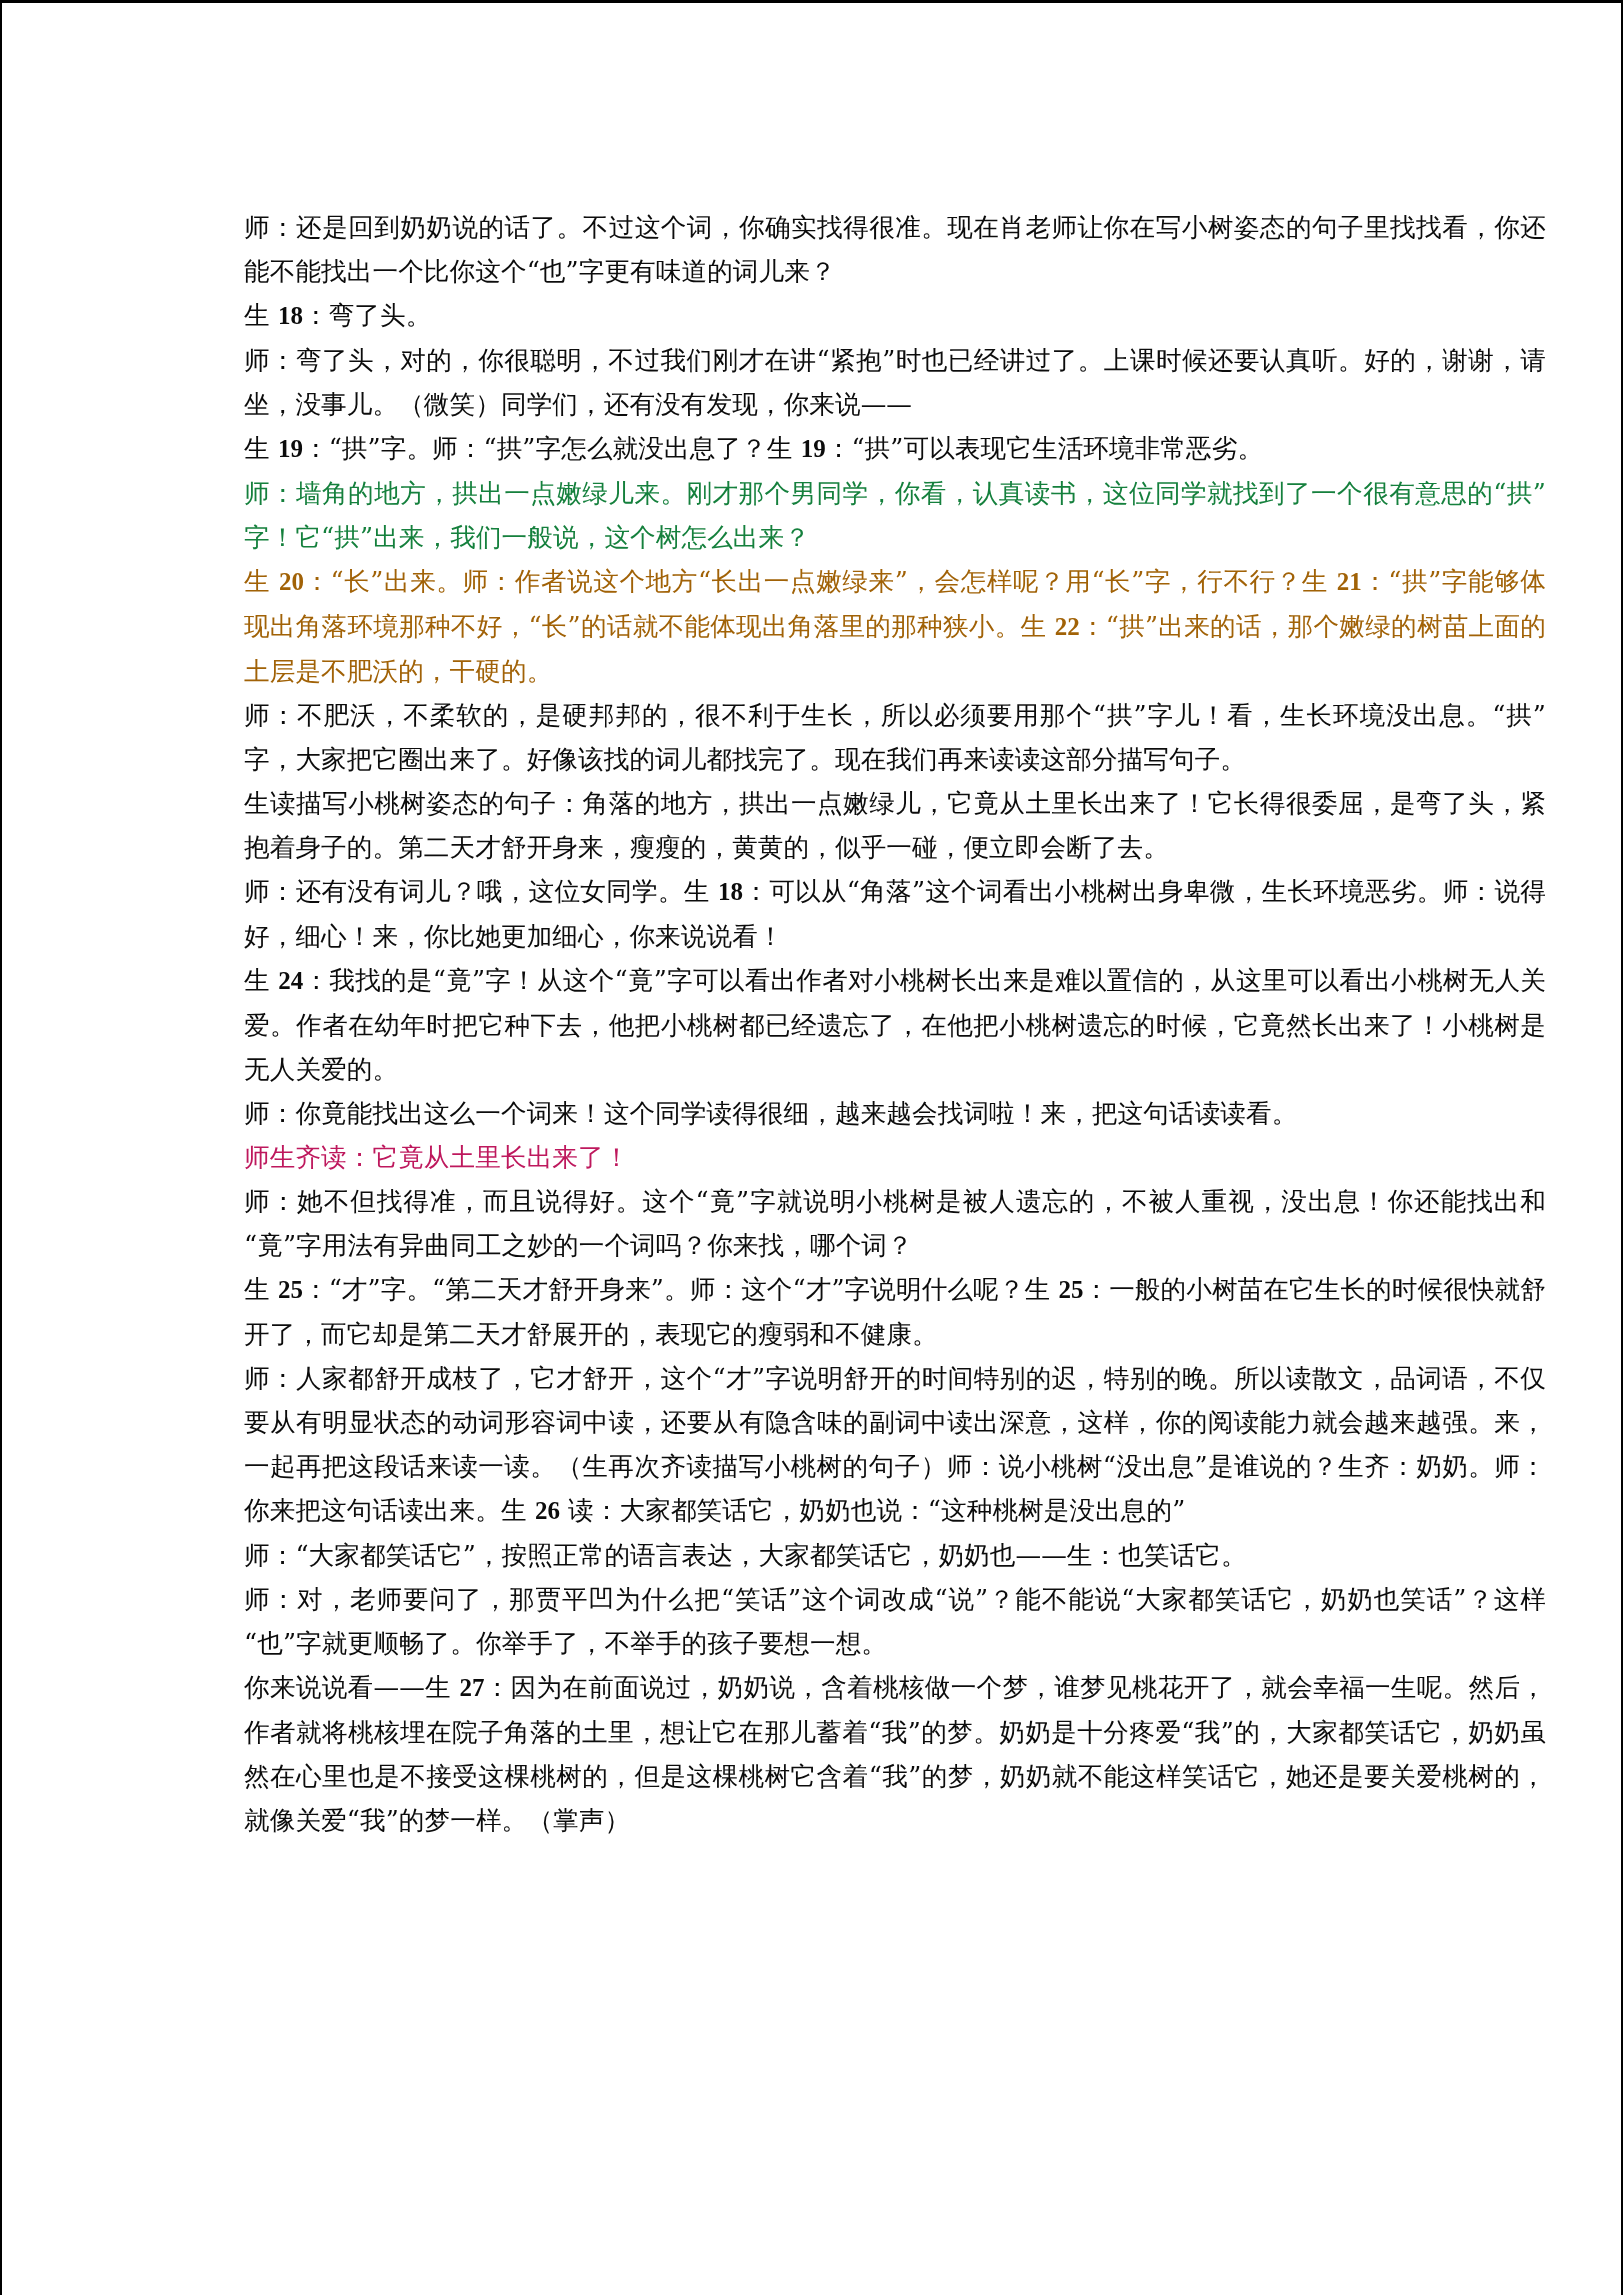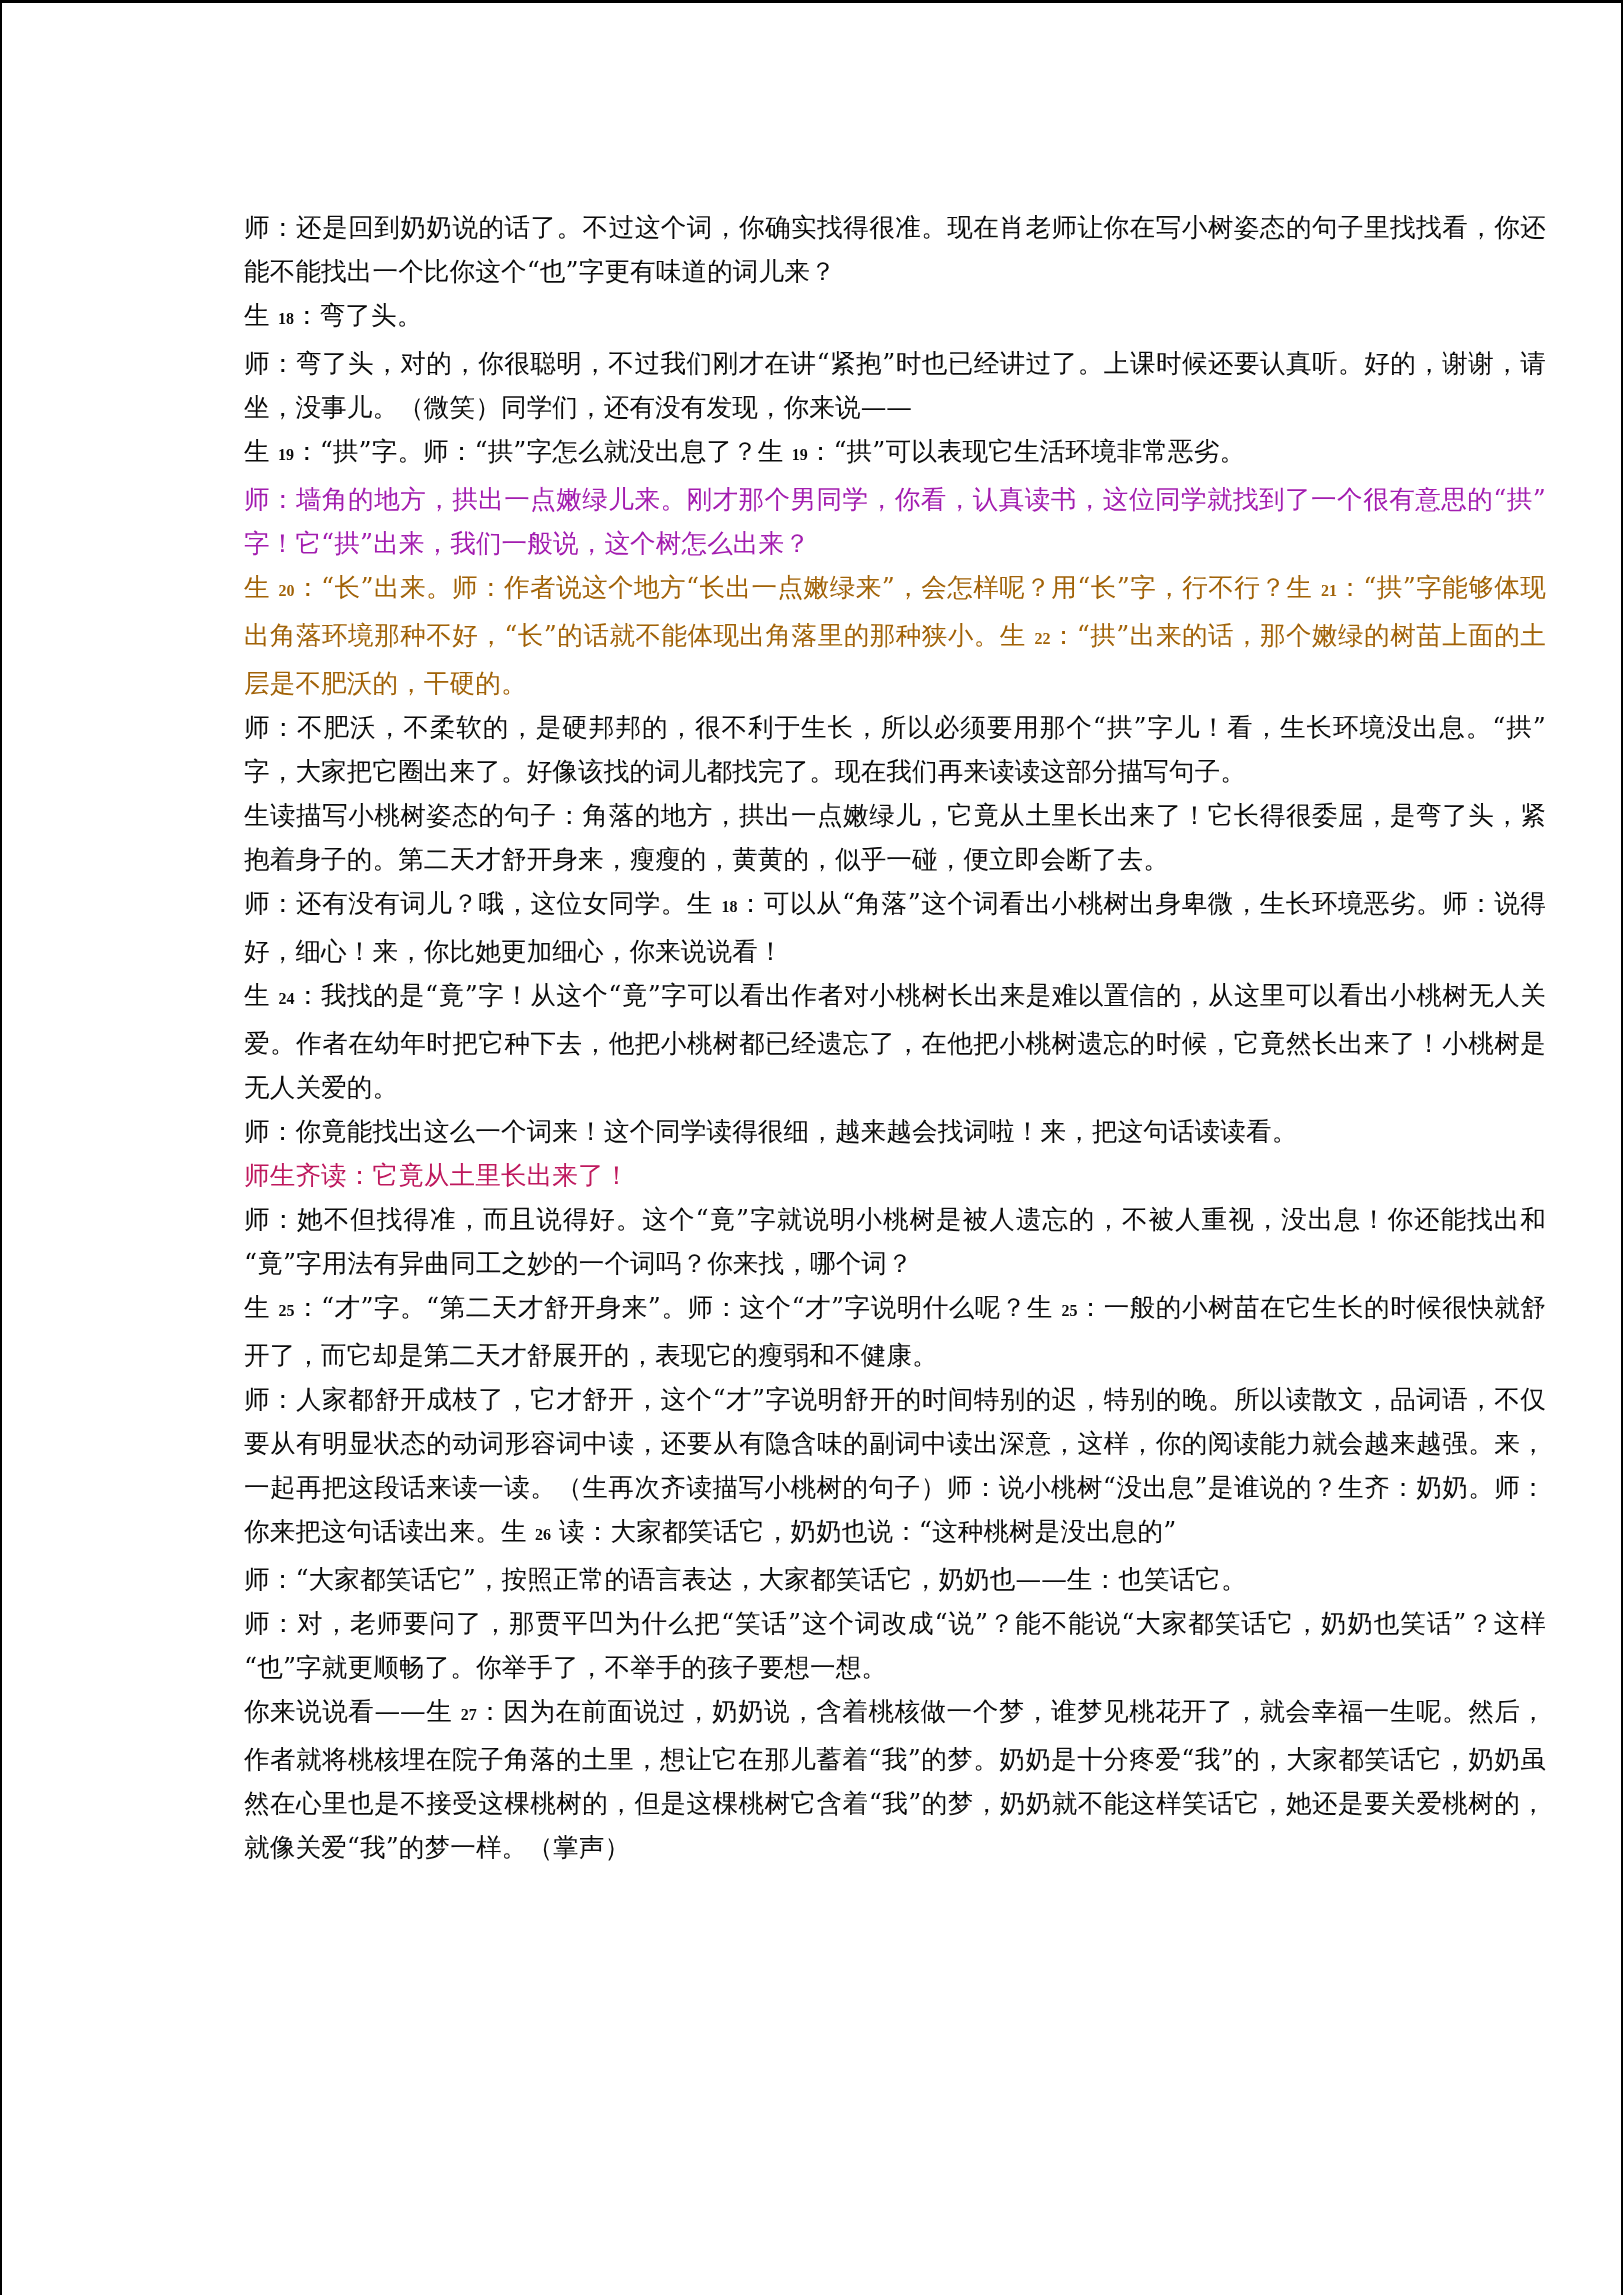--- a/index.html
+++ b/index.html
@@ -46,35 +46,35 @@
     text-justify: inter-character;
     letter-spacing: 0.1px;
     word-break: break-all;
     font-family: "DejaVu Serif", "Liberation Serif", serif;
   }
 
   
   .num {
     font-family: "Liberation Serif", "DejaVu Serif", serif;
     font-weight: bold;
-    font-size: 16px;
+    font-size: 25px;
     letter-spacing: 0;
   }
 </style>
 </head>
 <body style="background: rgb(255, 255, 255);">
 
 <div class="page" style="background: rgb(255, 255, 255); border-top-color: rgb(0, 0, 0); border-left-color: rgb(0, 0, 0); border-right-color: rgb(0, 0, 0);">
   <div class="content">
 
     <p class="para" style="color: rgb(12, 12, 12);">师：还是回到奶奶说的话了。不过这个词，你确实找得很准。现在肖老师让你在写小树姿态的句子里找找看，你还能不能找出一个比你这个“也”字更有味道的词儿来？</p>
     <p class="para" style="color: rgb(12, 12, 12);">生 <span class="num">18</span>：弯了头。</p>
     <p class="para" style="color: rgb(12, 12, 12);">师：弯了头，对的，你很聪明，不过我们刚才在讲“紧抱”时也已经讲过了。上课时候还要认真听。好的，谢谢，请坐，没事儿。（微笑）同学们，还有没有发现，你来说——</p>
     <p class="para" style="color: rgb(12, 12, 12);">生 <span class="num">19</span>：“拱”字。师：“拱”字怎么就没出息了？生 <span class="num">19</span>：“拱”可以表现它生活环境非常恶劣。</p>
-    <p class="para" style="color: #a21caf;">师：墙角的地方，拱出一点嫩绿儿来。刚才那个男同学，你看，认真读书，这位同学就找到了一个很有意思的“拱”字！它“拱”出来，我们一般说，这个树怎么出来？</p>
+    <p class="para" style="color: #15803d;">师：墙角的地方，拱出一点嫩绿儿来。刚才那个男同学，你看，认真读书，这位同学就找到了一个很有意思的“拱”字！它“拱”出来，我们一般说，这个树怎么出来？</p>
     <p class="para" style="color: #a16207;">生 <span class="num">20</span>：“长”出来。师：作者说这个地方“长出一点嫩绿来”，会怎样呢？用“长”字，行不行？生 <span class="num">21</span>：“拱”字能够体现出角落环境那种不好，“长”的话就不能体现出角落里的那种狭小。生 <span class="num">22</span>：“拱”出来的话，那个嫩绿的树苗上面的土层是不肥沃的，干硬的。</p>
     <p class="para" style="color: rgb(12, 12, 12);">师：不肥沃，不柔软的，是硬邦邦的，很不利于生长，所以必须要用那个“拱”字儿！看，生长环境没出息。“拱”字，大家把它圈出来了。好像该找的词儿都找完了。现在我们再来读读这部分描写句子。</p>
     <p class="para" style="color: rgb(12, 12, 12);">生读描写小桃树姿态的句子：角落的地方，拱出一点嫩绿儿，它竟从土里长出来了！它长得很委屈，是弯了头，紧抱着身子的。第二天才舒开身来，瘦瘦的，黄黄的，似乎一碰，便立即会断了去。</p>
     <p class="para" style="color: rgb(12, 12, 12);">师：还有没有词儿？哦，这位女同学。生 <span class="num">18</span>：可以从“角落”这个词看出小桃树出身卑微，生长环境恶劣。师：说得好，细心！来，你比她更加细心，你来说说看！</p>
     <p class="para" style="color: rgb(12, 12, 12);">生 <span class="num">24</span>：我找的是“竟”字！从这个“竟”字可以看出作者对小桃树长出来是难以置信的，从这里可以看出小桃树无人关爱。作者在幼年时把它种下去，他把小桃树都已经遗忘了，在他把小桃树遗忘的时候，它竟然长出来了！小桃树是无人关爱的。</p>
     <p class="para" style="color: rgb(12, 12, 12);">师：你竟能找出这么一个词来！这个同学读得很细，越来越会找词啦！来，把这句话读读看。</p>
     <p class="para" style="color: #be185d;">师生齐读：它竟从土里长出来了！</p>
     <p class="para" style="color: rgb(12, 12, 12);">师：她不但找得准，而且说得好。这个“竟”字就说明小桃树是被人遗忘的，不被人重视，没出息！你还能找出和“竟”字用法有异曲同工之妙的一个词吗？你来找，哪个词？</p>
     <p class="para" style="color: rgb(12, 12, 12);">生 <span class="num">25</span>：“才”字。“第二天才舒开身来”。师：这个“才”字说明什么呢？生 <span class="num">25</span>：一般的小树苗在它生长的时候很快就舒开了，而它却是第二天才舒展开的，表现它的瘦弱和不健康。</p>
     <p class="para" style="color: rgb(12, 12, 12);">师：人家都舒开成枝了，它才舒开，这个“才”字说明舒开的时间特别的迟，特别的晚。所以读散文，品词语，不仅要从有明显状态的动词形容词中读，还要从有隐含味的副词中读出深意，这样，你的阅读能力就会越来越强。来，一起再把这段话来读一读。（生再次齐读描写小桃树的句子）师：说小桃树“没出息”是谁说的？生齐：奶奶。师：你来把这句话读出来。生 <span class="num">26</span> 读：大家都笑话它，奶奶也说：“这种桃树是没出息的”</p>

